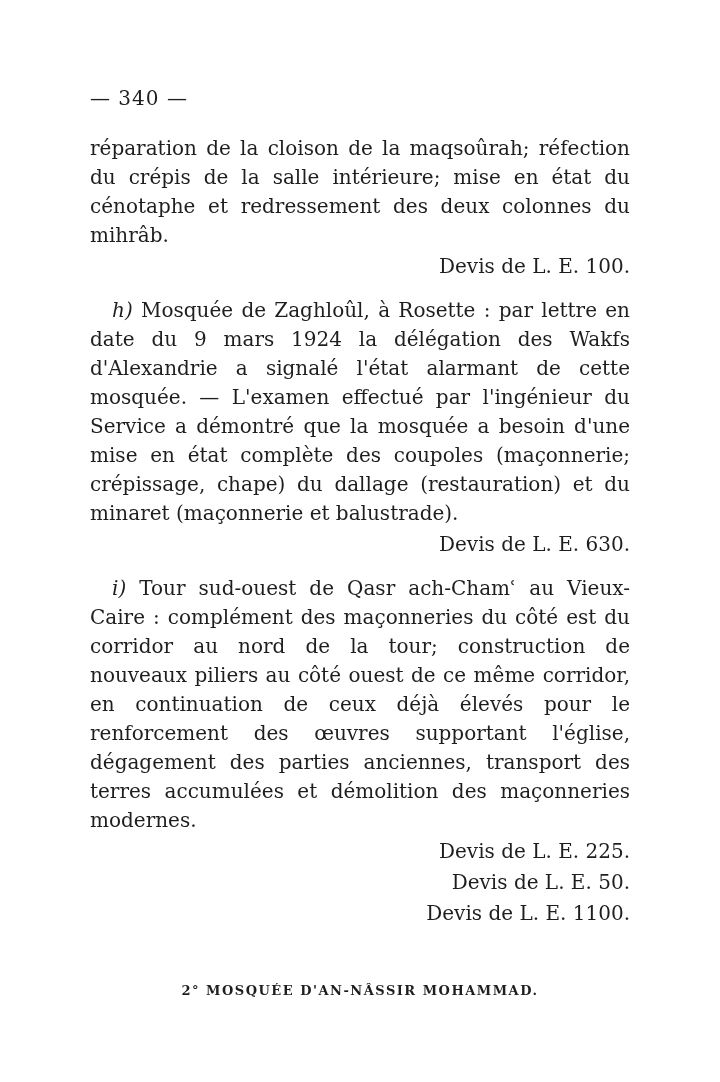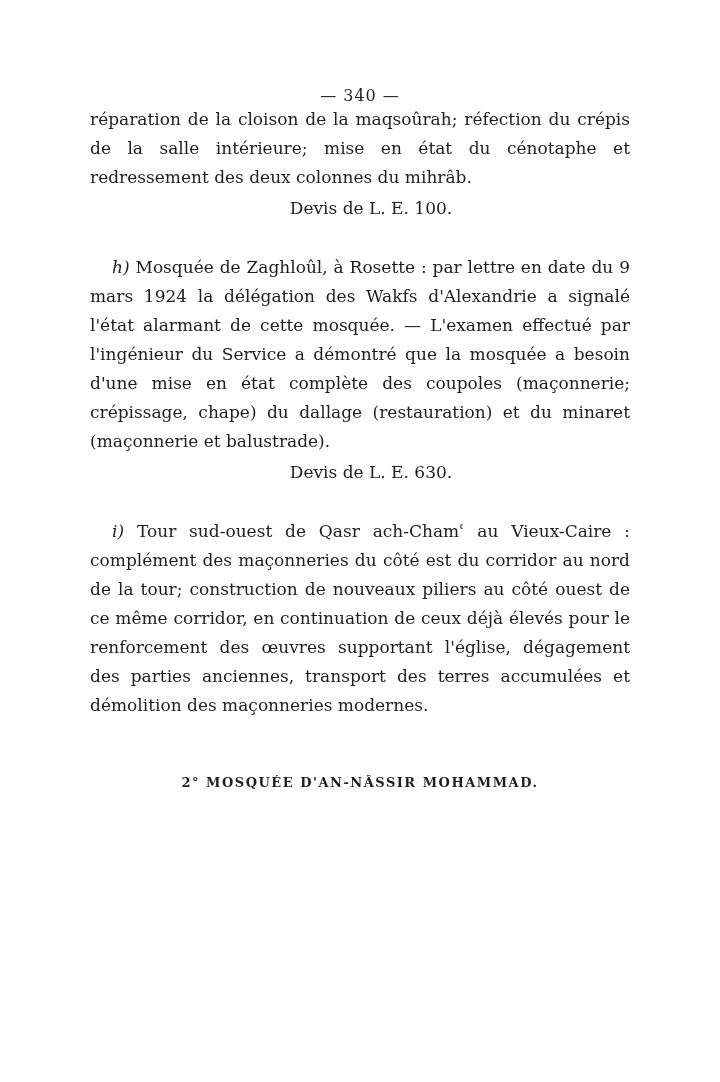--- a/index.html
+++ b/index.html
@@ -13,33 +13,33 @@
     overflow: hidden;
     font-family: "DejaVu Serif", "Liberation Serif", serif;
     color: #1e1e1e;
   }
   .page {
     width: 540px;
     margin: 0 auto;
     padding-top: 86px;
   }
   .page-number {
-    text-align: center;
-    font-size: 16px;
+    font-size: 20px;
     letter-spacing: 1px;
+    margin-bottom: 24px;
   }
   p {
-    font-size: 17px;
+    font-size: 20px;
     line-height: 29px;
     margin: 0;
     text-align: justify;
   }
-  p.item { margin-top: 30px; text-indent: 22px; }
+  p.item { margin-top: 15px; text-indent: 22px; }
   p.devis {
-    text-align: center;
+    text-align: right;
     text-indent: 22px;
     margin-top: 2px;
     margin-bottom: 2px;
   }
   .marker { font-style: italic; }
   .section-heading {
     text-align: center;
     font-size: 13px;
     font-weight: bold;
     letter-spacing: 1.5px;
@@ -58,20 +58,23 @@
   <p>réparation de la cloison de la maqsoûrah; réfection du crépis de la salle intérieure; mise en état du cénotaphe et redressement des deux colonnes du mihrâb.</p>
 
   <p class="devis">Devis de L. E. 100.</p>
 
   <p class="item"><span class="marker">h)</span>&nbsp;<span>Mosquée de Zaghloûl, à Rosette : par lettre en date du 9 mars 1924 la délégation des Wakfs d'Alexandrie a signalé l'état alarmant de cette mosquée. — L'examen effectué par l'ingénieur du Service a démontré que la mosquée a besoin d'une mise en état complète des coupoles (maçonnerie; crépissage, chape) du dallage (restauration) et du minaret (maçonnerie et balustrade).</span></p>
 
   <p class="devis">Devis de L. E. 630.</p>
 
   <p class="item"><span class="marker">i)</span>&nbsp;<span>Tour sud-ouest de Qasr ach-Chamʿ au Vieux-Caire : complément des maçonneries du côté est du corridor au nord de la tour; construction de nouveaux piliers au côté ouest de ce même corridor, en continuation de ceux déjà élevés pour le renforcement des œuvres supportant l'église, dégagement des parties anciennes, transport des terres accumulées et démolition des maçonneries modernes.</span></p>
 
+  <p class="devis">Devis de L. E. 225.</p>
 
 
+  <p class="devis">Devis de L. E. 50.</p>
 
 
+  <p class="devis">Devis de L. E. 1100.</p>
 
   <p class="section-heading">2°  MOSQUÉE D'AN-NÂSSIR MOHAMMAD.</p>
 
 </div>
 
 </body></html>

